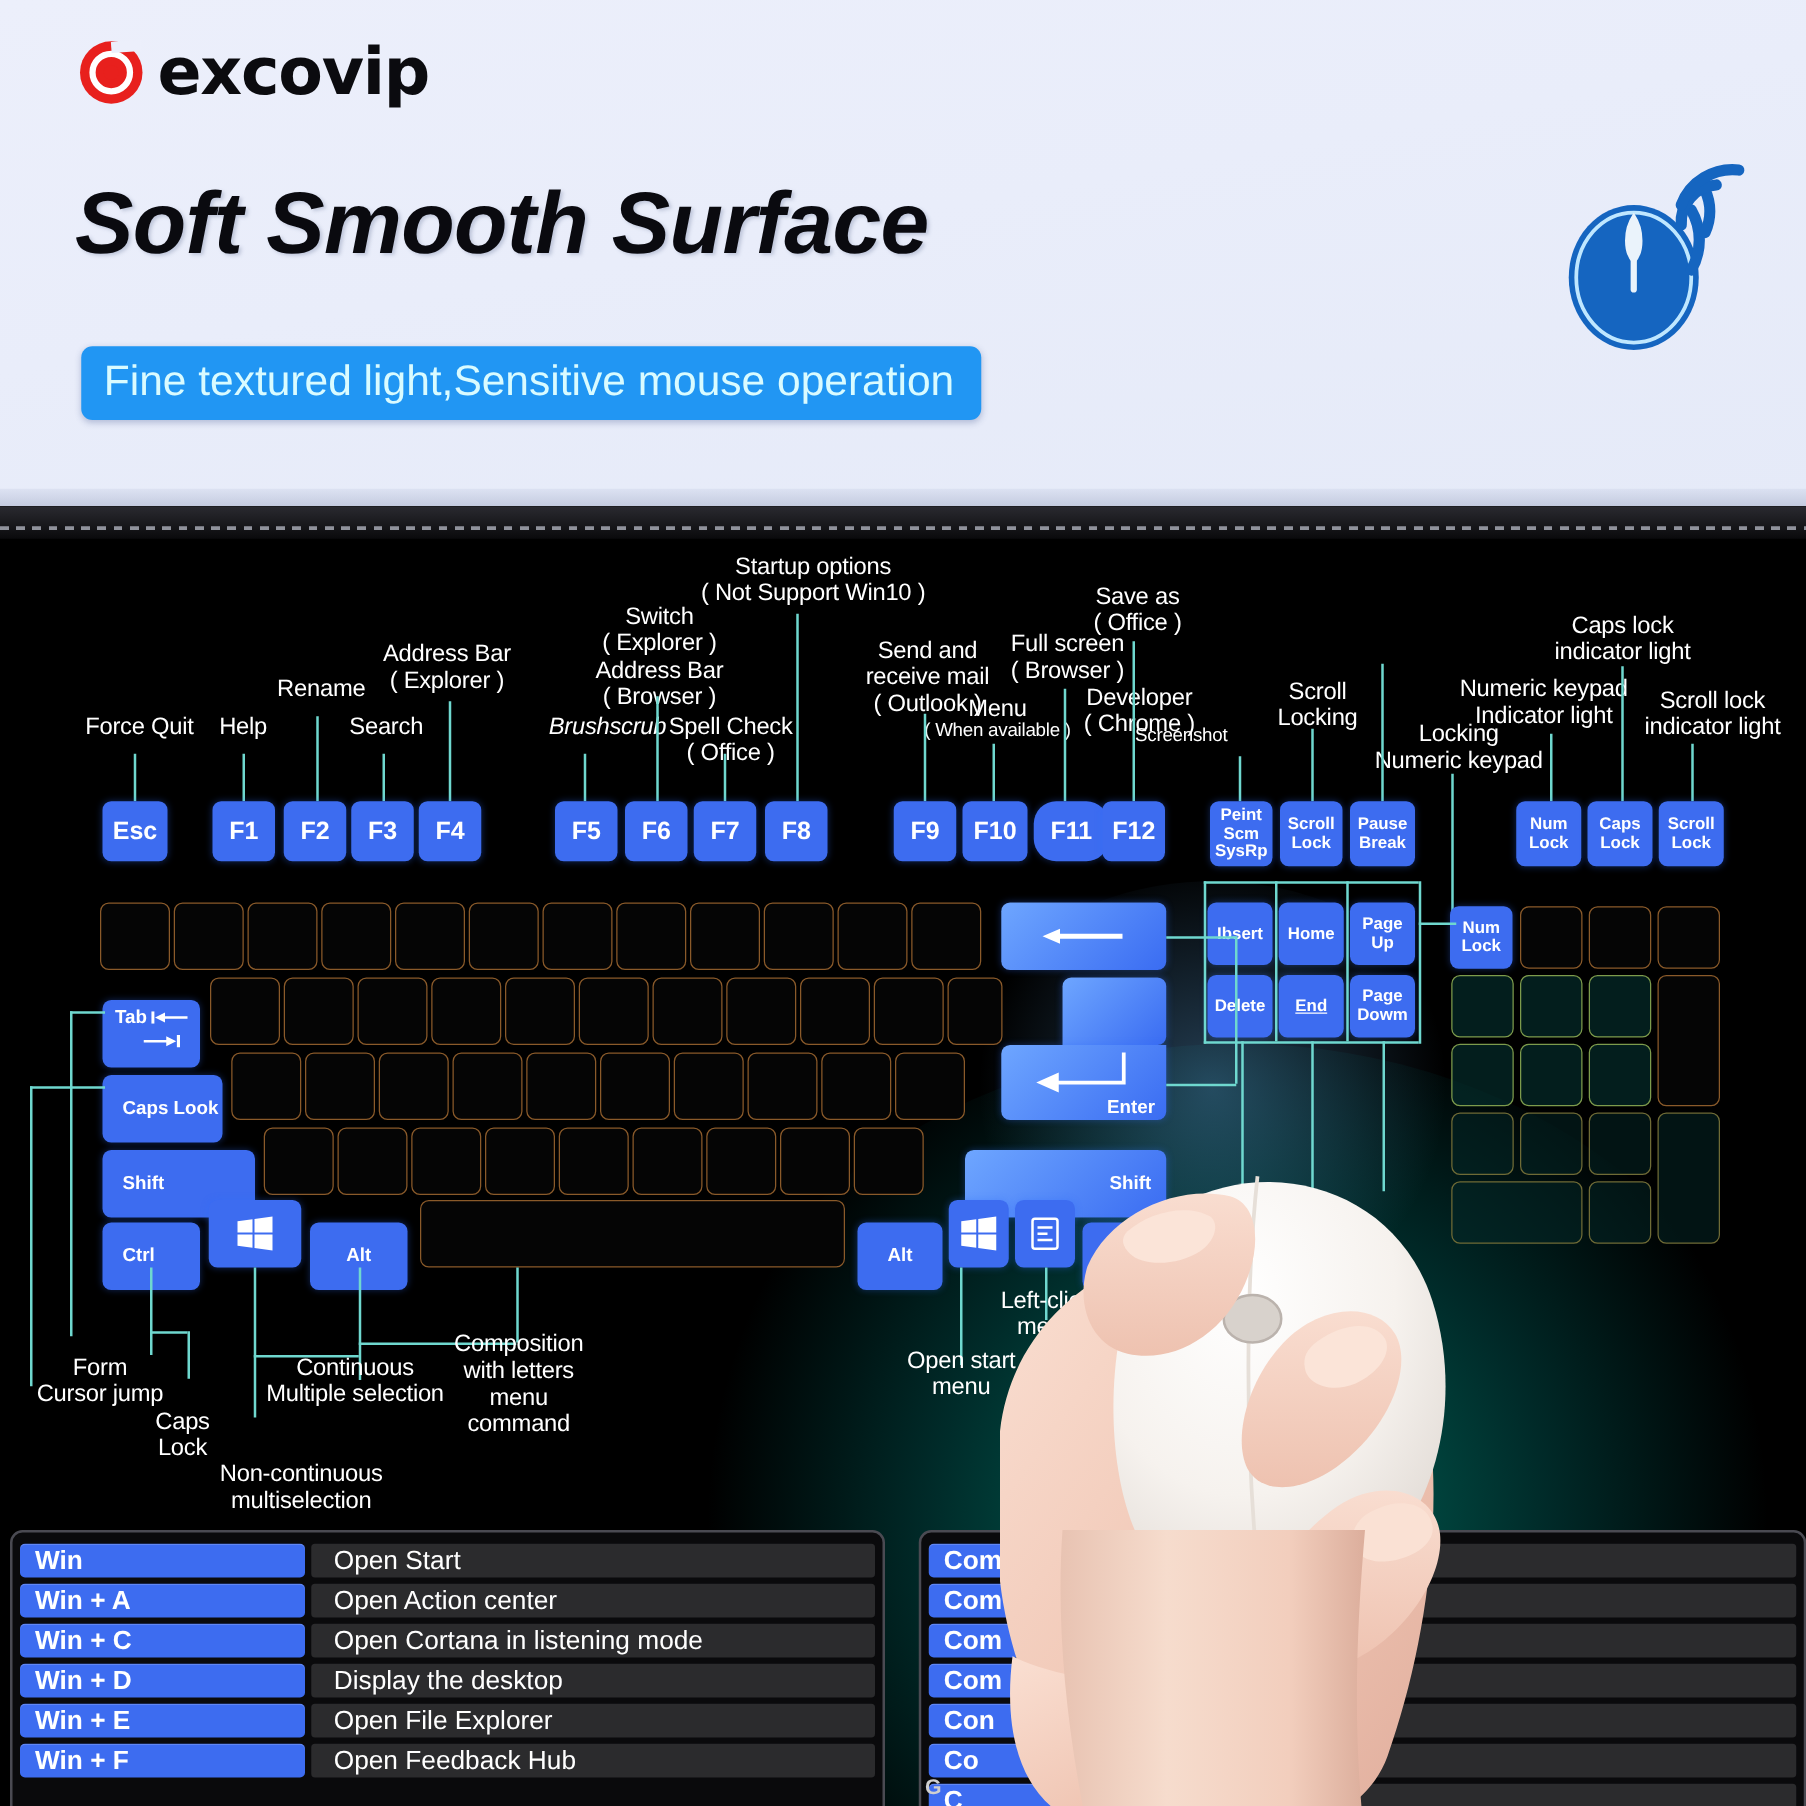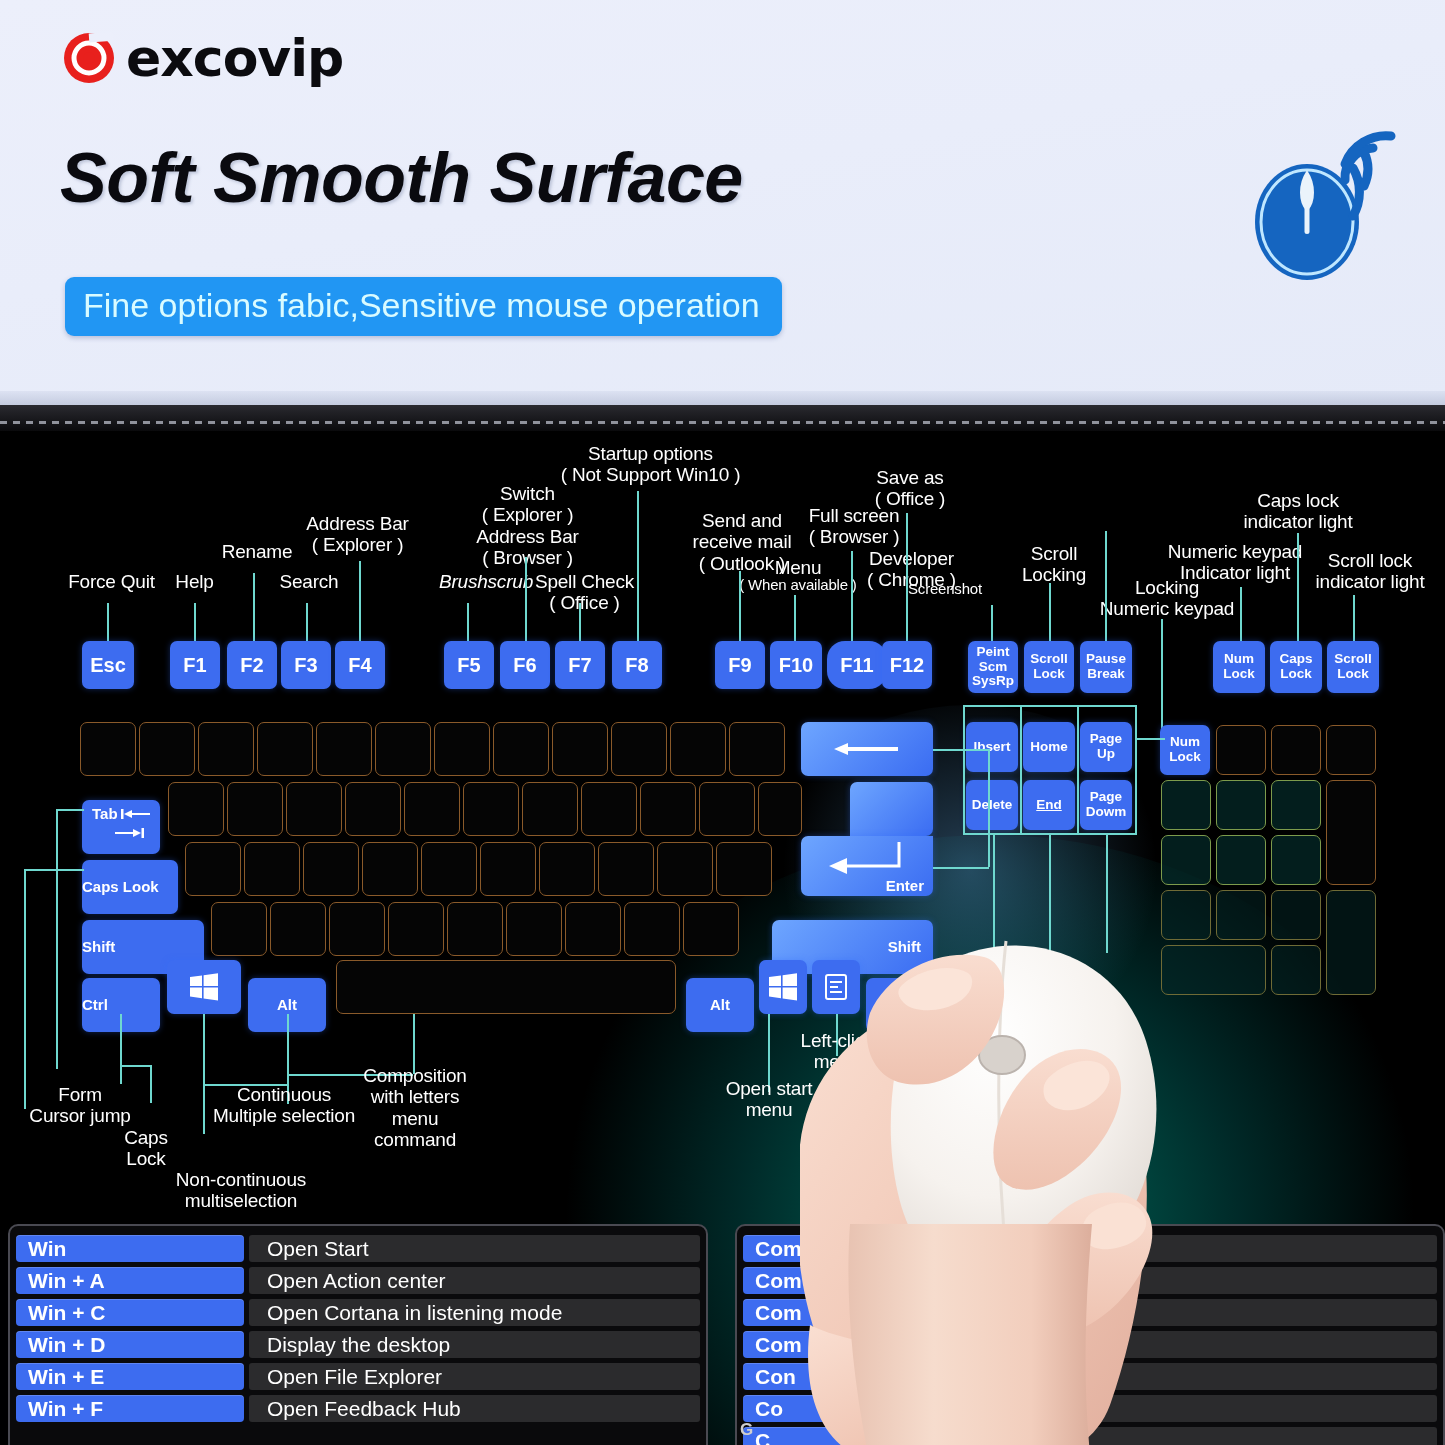--- a/index.html
+++ b/index.html
@@ -89,21 +89,21 @@
   }
   .key.small { font-size:15px; font-weight:700;margin-top:18px; }
   .key.tiny  { font-size:13.5px; font-weight:700; }
   .key.lit   { background:linear-gradient(135deg,#6ea6ff,#3a6cf2); }
   .keyoutline {
     position:absolute; border:1.3px solid #8a5a2a; border-radius:7px; background:#050505;
   }
   .keyoutline.green { border-color:#7d9b4c; background:rgba(6,54,52,.55); }
   .keyoutline.dim   { border-color:#6f6b36; background:rgba(4,40,40,.5); }
 
-  .kcap-left  { justify-content:flex-start; padding-left:0; }
+  .kcap-left  { justify-content:flex-start; padding-left:16px; }
   .kcap-right { justify-content:flex-end;  padding-right:12px; }
 
   .winlogo { width:30px; height:30px; display:block; }
   .menuicon { width:26px; height:30px; display:block; }
 
   
   .glyphwrap{ position:relative; width:100%; height:100%; }
 
   
   .hand { position:absolute; pointer-events:none; }
@@ -149,21 +149,21 @@
           <path d="M27 6 A21 21 0 1 0 48 27 L38 27 A11 11 0 1 1 27 16 Z" fill="#fff" opacity="0"></path>
           <circle cx="27" cy="27" r="15" fill="none" stroke="#fff" stroke-width="5"></circle>
           <circle cx="27" cy="27" r="6" fill="#e8201d"></circle>
           <rect x="27" y="2.5" width="24" height="9" fill="#eceffb" transform="rotate(-4 27 7)"></rect>
         </svg>
       </span>
       <span class="logo-text">excovip</span>
     </div>
 
     <div class="headline">Soft Smooth Surface</div>
-    <div class="subline">Fine options fabic,Sensitive mouse operation</div>
+    <div class="subline">Fine textured light,Sensitive mouse operation</div>
 
     <span class="mouse-icon">
       <svg width="170" height="160" viewBox="0 0 170 160">
         <ellipse cx="62" cy="98" rx="52" ry="58" fill="#1565c0"></ellipse>
         <ellipse cx="62" cy="98" rx="46" ry="52" fill="none" stroke="#bfe7ff" stroke-width="3"></ellipse>
         <path d="M62 48 C70 60 70 78 62 86 C54 78 54 60 62 48 Z" fill="#eaf3fb" stroke="#eaf3fb" stroke-width="2"></path>
         <rect x="59.5" y="82" width="5" height="28" rx="2.5" fill="#eaf3fb"></rect>
         <path d="M108 92 A48 48 0 0 0 108 44" fill="none" stroke="#1565c0" stroke-width="9" stroke-linecap="round"></path>
         <path d="M115 68 A40 40 0 0 0 115 34" fill="none" stroke="#1565c0" stroke-width="9" stroke-linecap="round" transform="translate(4,-6)"></path>
         <path d="M100 56 A30 30 0 0 1 128 24" fill="none" stroke="#1565c0" stroke-width="9" stroke-linecap="round"></path>

